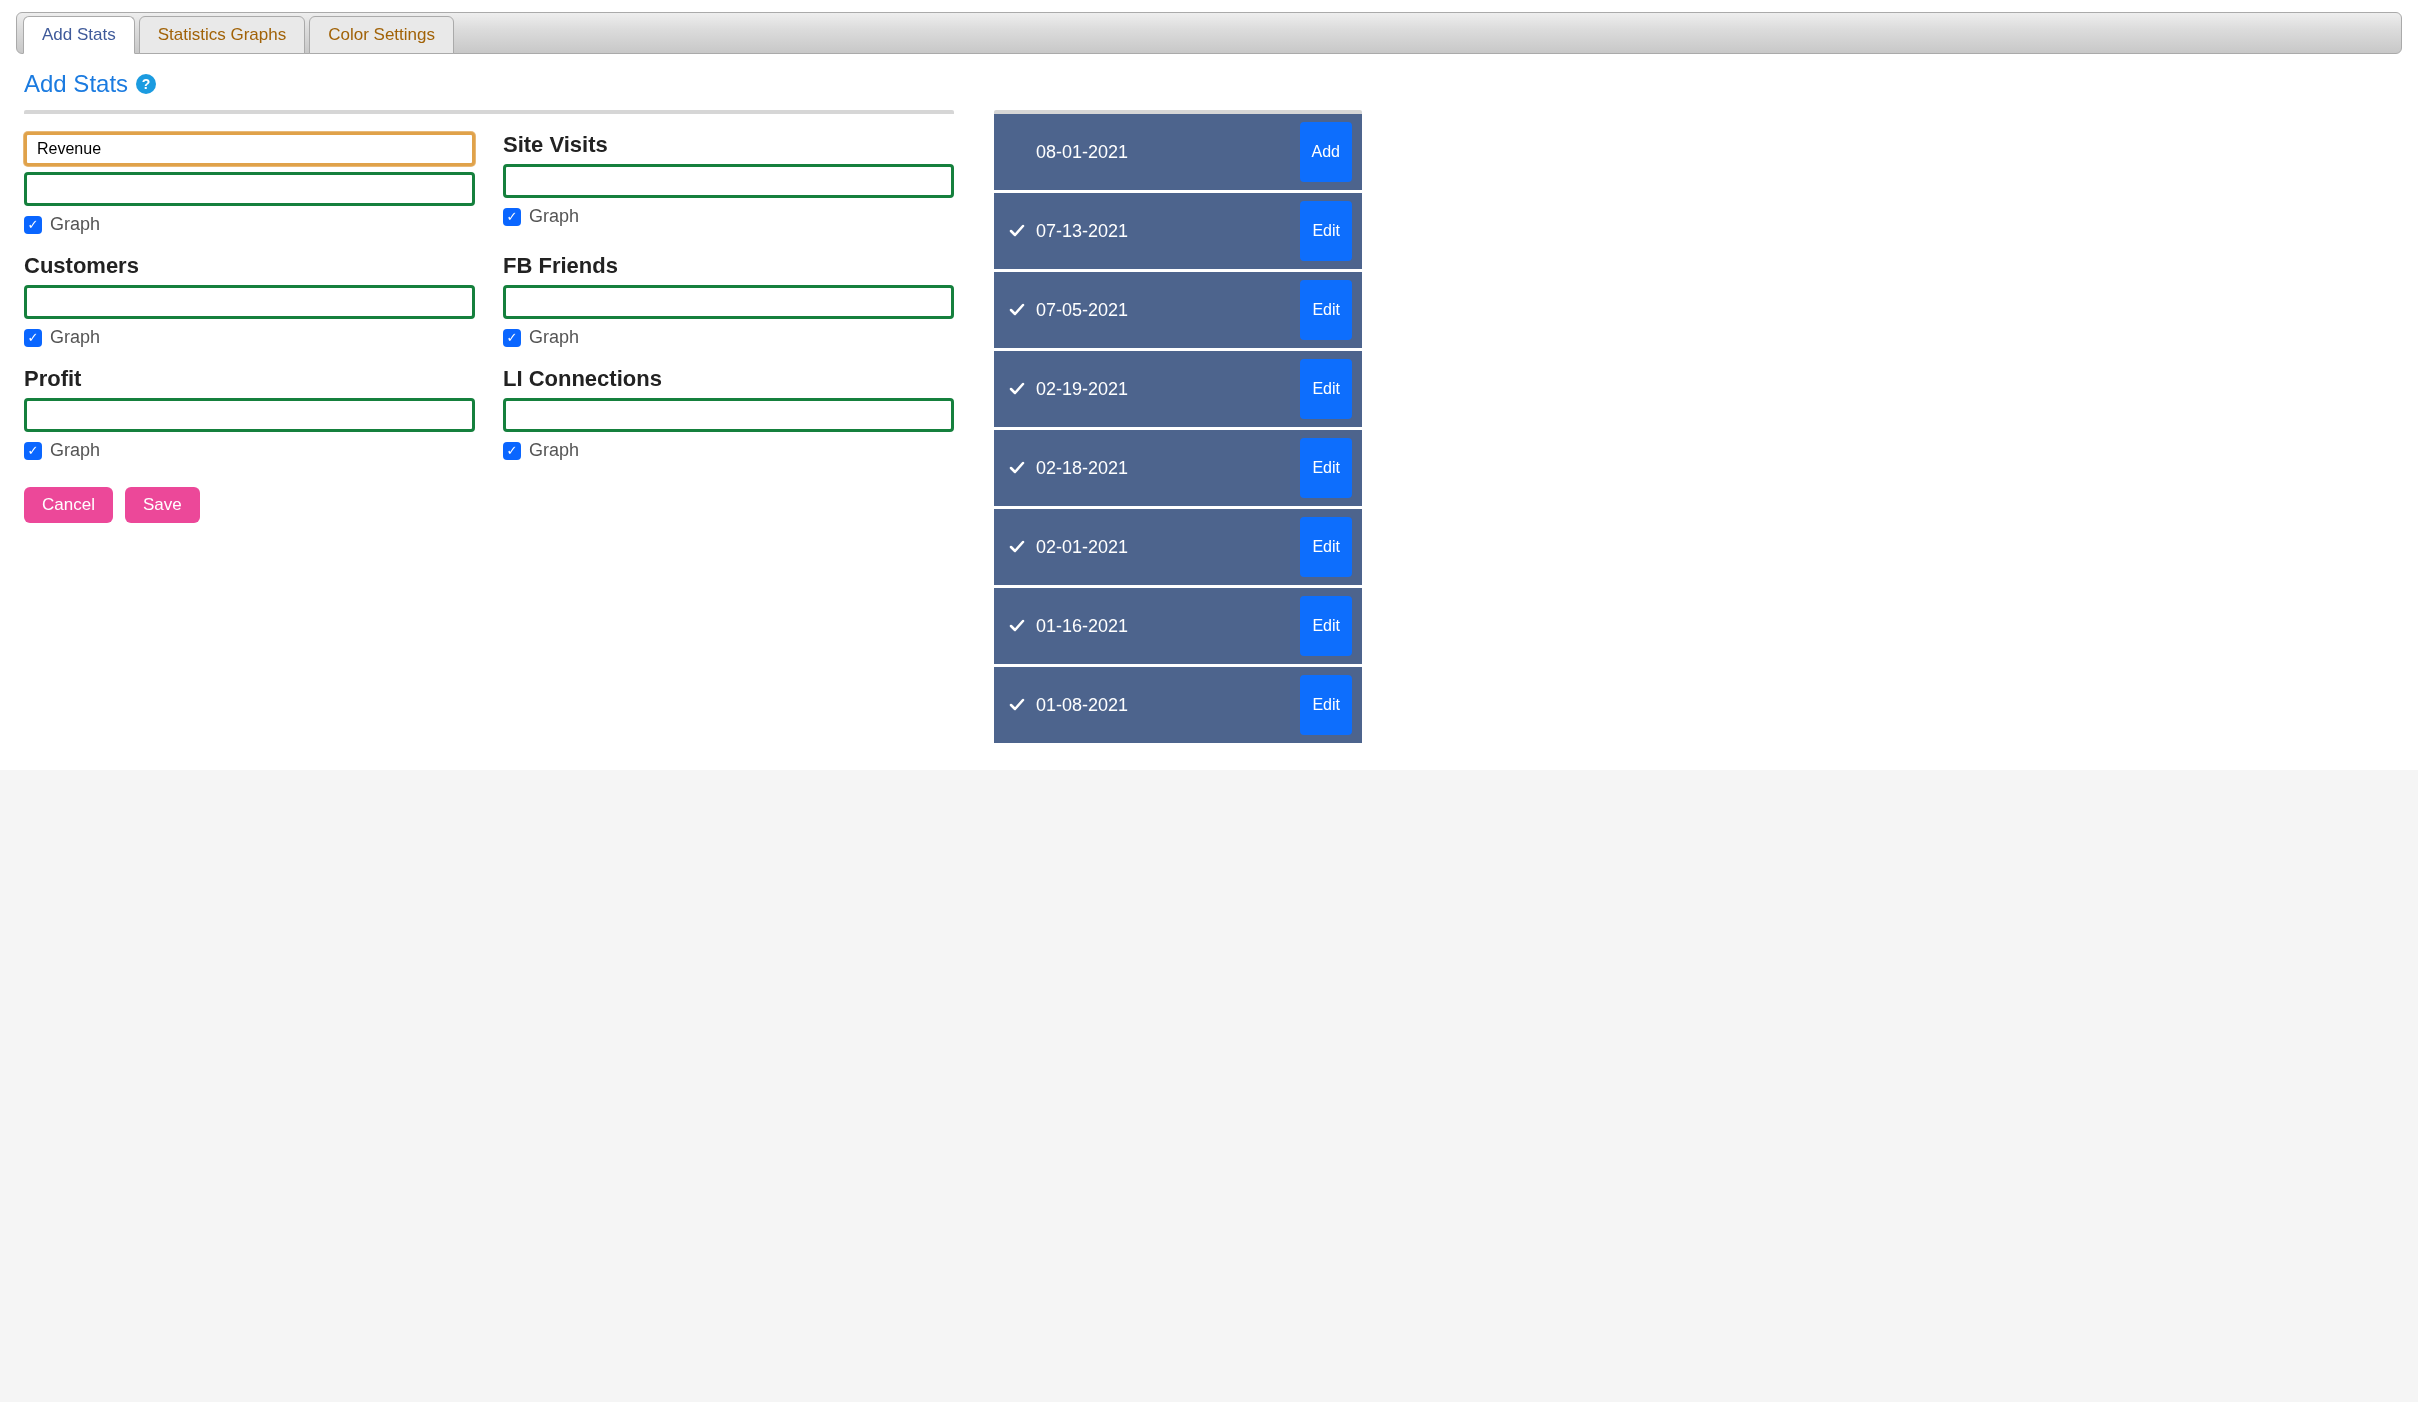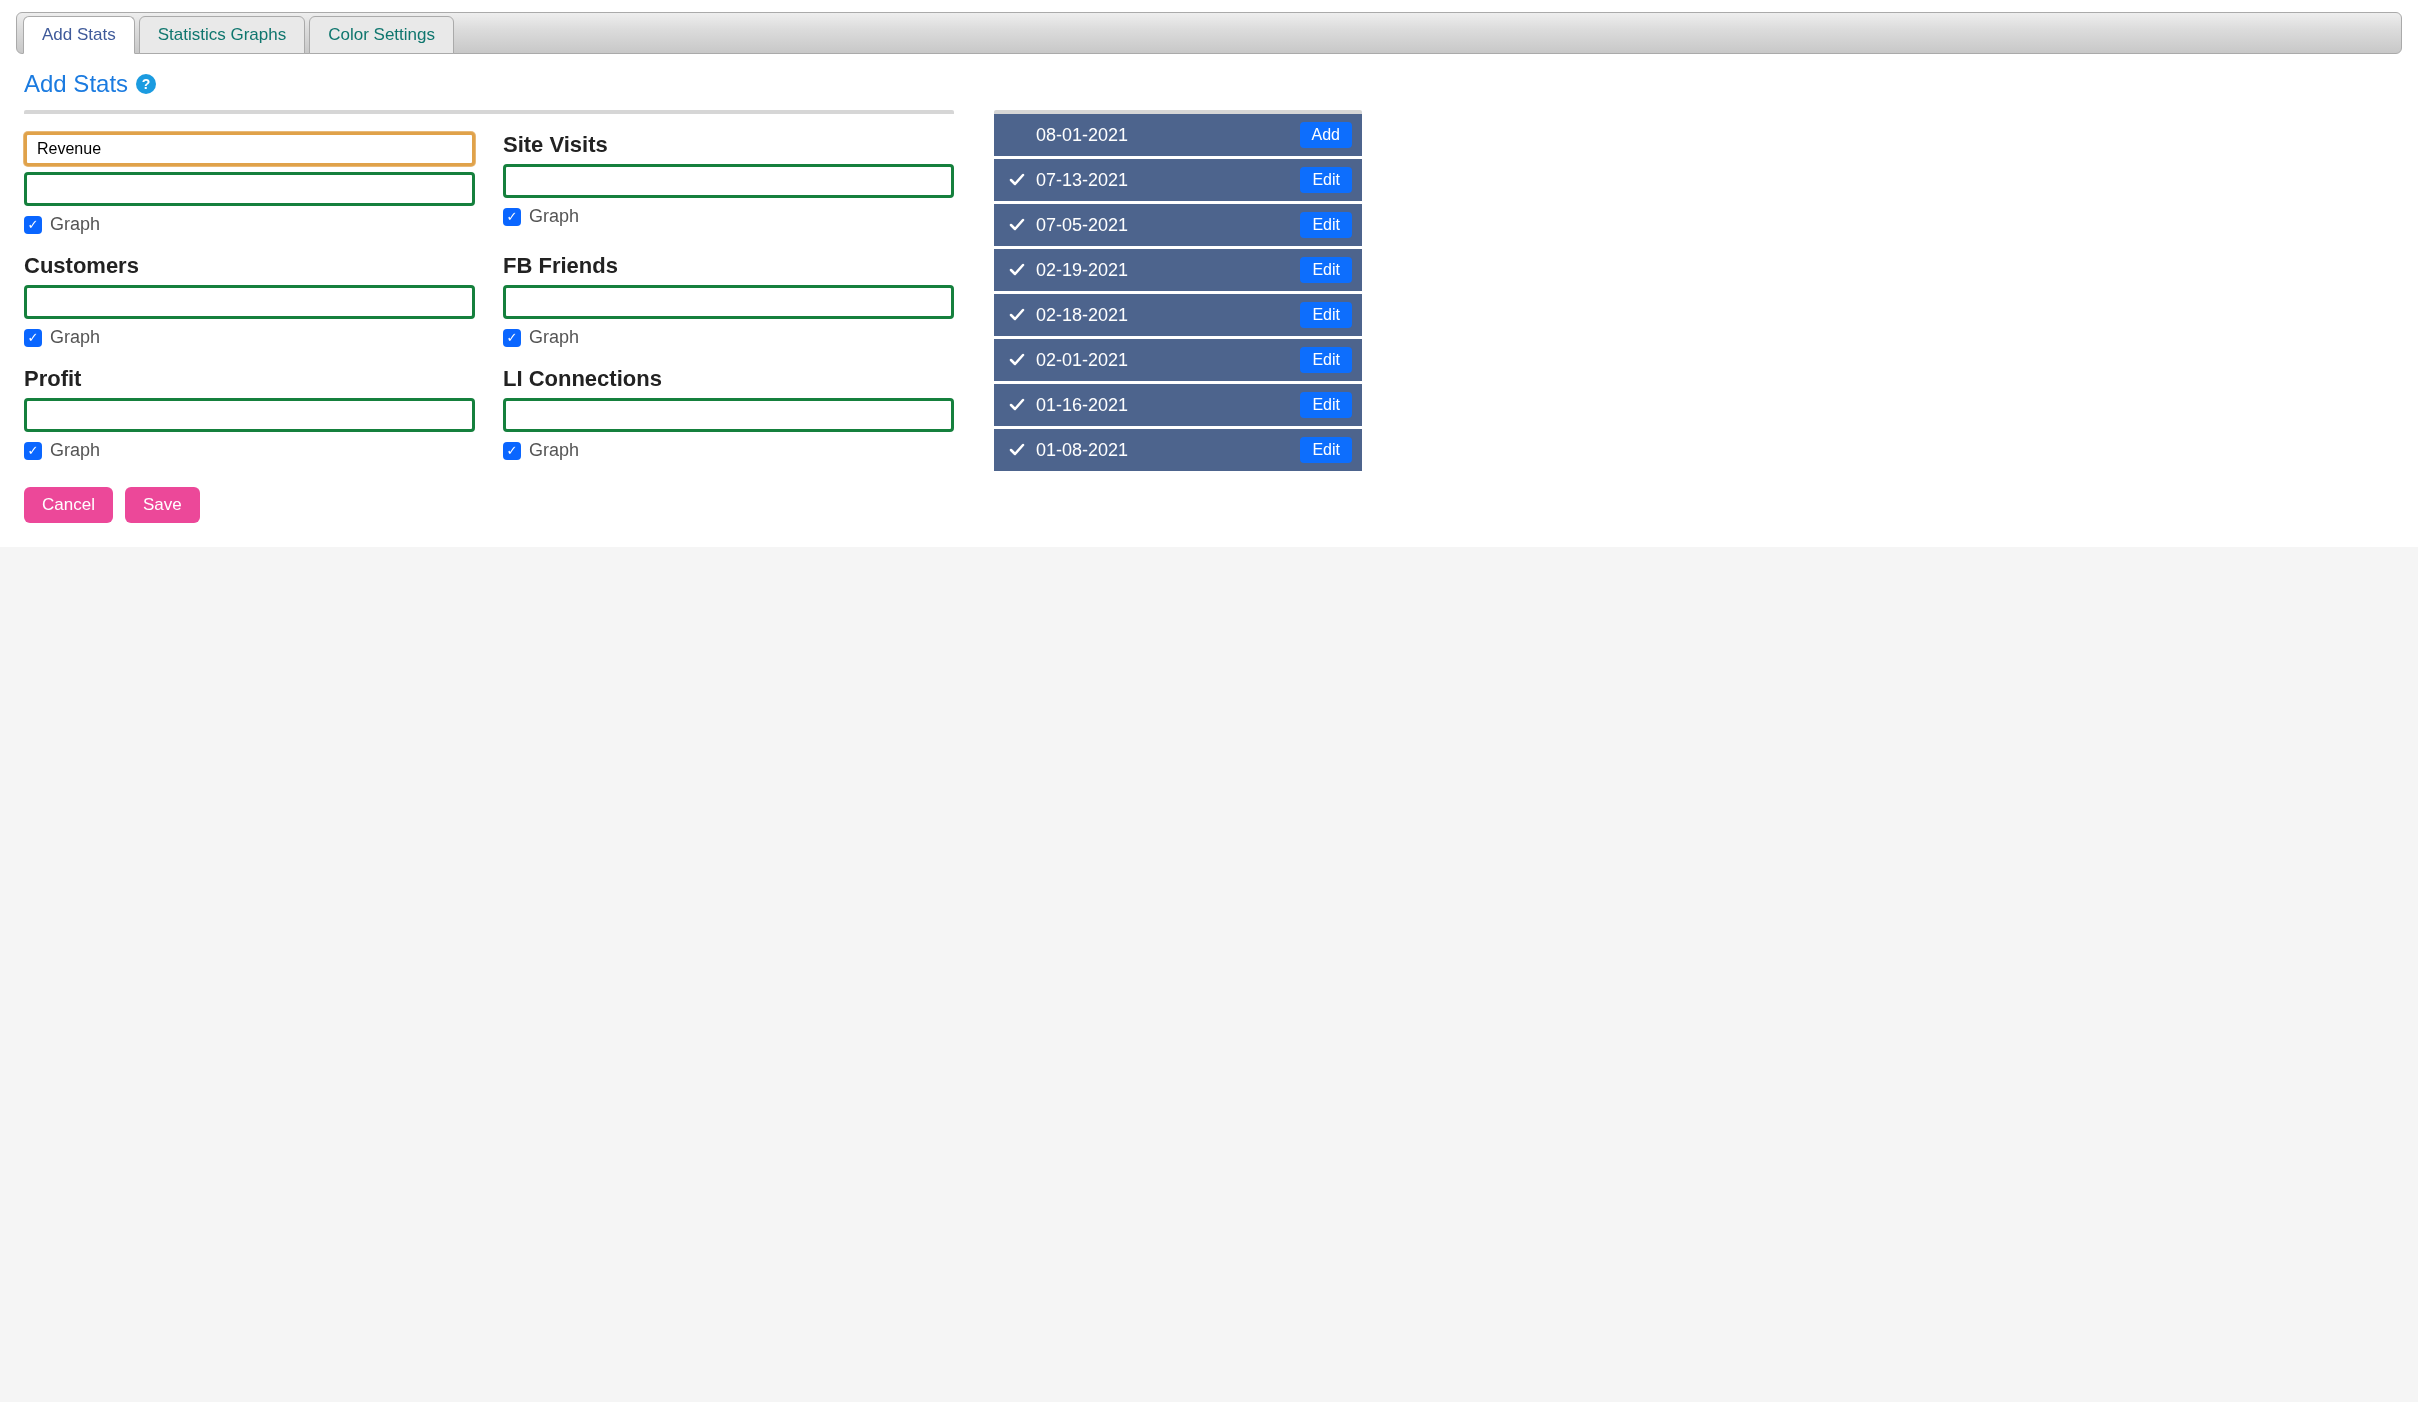--- a/index.html
+++ b/index.html
@@ -44,21 +44,21 @@
     height: 42px;
     position: relative;
   }
   .tab {
     padding: 8px 18px 8px 18px;
     margin-right: 4px;
     border: 1px solid #aaa;
     border-top-left-radius: 6px;
     border-top-right-radius: 6px;
     background: #e9e9e9;
-    color: #0f766e;
+    color: #a16207;
     font-size: 17px;
     cursor: pointer;
     position: relative;
     top: 1px;
     border-bottom: 1px solid #aaa;
   }
   .tab.active {
     background: #fff;
     border-bottom: 1px solid #fff;
     color: #3f5a9a;
@@ -179,21 +179,21 @@
   }
   .check-icon {
     width: 18px; height: 18px;
     display: inline-flex; align-items: center; justify-content: center;
   }
   .small-btn {
     background: #0d6efd;
     color: #fff;
     border: none;
     border-radius: 4px;
-    padding: 4px 12px;
+    padding: 21px 12px;
     font-size: 16px;
     cursor: pointer;
   }
   .below-area {
     background: #f5f5f5;
     height: 480px;
   }
 </style>
 </head>
 <body>

